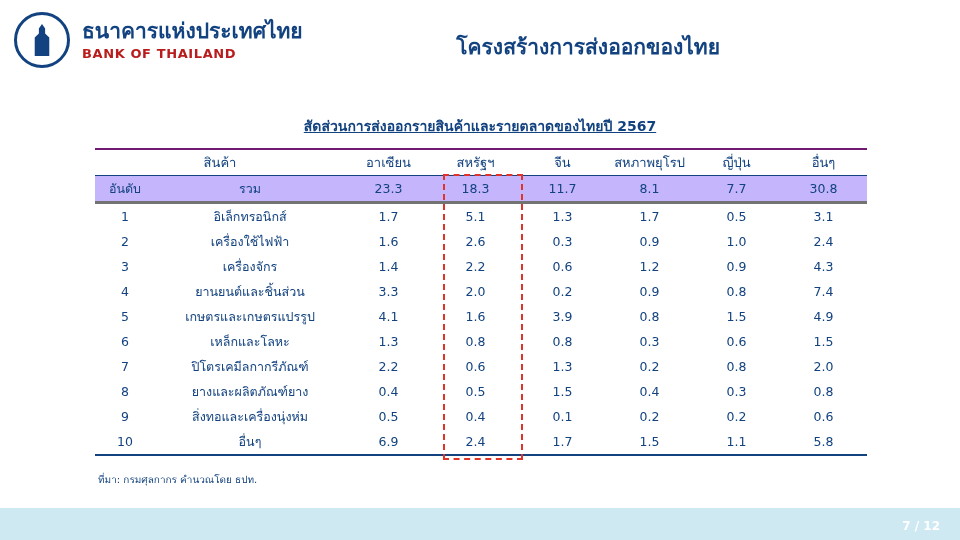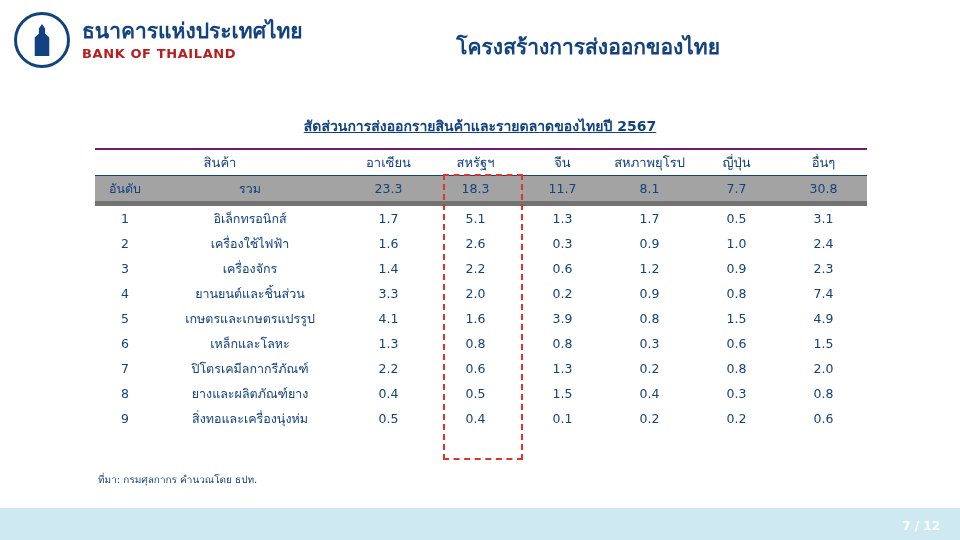--- a/index.html
+++ b/index.html
@@ -116,23 +116,23 @@
   thead th {
     font-weight: bold;
     font-size: 13px;
     height: 32px;
   }
   .head-row th {
     border-top: 2px solid #701a75;
     border-bottom: 1px solid #12427f;
   }
   .total-row td {
-    background: #a3a3a3;
-    font-weight: bold;
-    border-bottom: 5px solid #737373;
+    background: #c4b5fd;
+    font-weight: bold;
+    border-bottom: 3px solid #737373;
   }
   .bottom-border td {
     border-bottom: 2px solid #12427f;
   }
   td.name-cell, th.name-cell {
     text-align: center;
   }
   td.item-name {
     text-align: left;
     padding-left: 44px;
@@ -253,21 +253,21 @@
         <td>2.4</td>
       </tr>
       <tr>
         <td>3</td>
         <td class="item-name">เครื่องจักร</td>
         <td>1.4</td>
         <td>2.2</td>
         <td>0.6</td>
         <td>1.2</td>
         <td>0.9</td>
-        <td>2.3</td>
+        <td>4.3</td>
       </tr>
       <tr>
         <td>4</td>
         <td class="item-name">ยานยนต์และชิ้นส่วน</td>
         <td>3.3</td>
         <td>2.0</td>
         <td>0.2</td>
         <td>0.9</td>
         <td>0.8</td>
         <td>7.4</td>
@@ -315,20 +315,30 @@
       <tr>
         <td>9</td>
         <td class="item-name">สิ่งทอและเครื่องนุ่งห่ม</td>
         <td>0.5</td>
         <td>0.4</td>
         <td>0.1</td>
         <td>0.2</td>
         <td>0.2</td>
         <td>0.6</td>
       </tr>
+      <tr class="bottom-border">
+        <td>10</td>
+        <td class="item-name">อื่นๆ</td>
+        <td>6.9</td>
+        <td>2.4</td>
+        <td>1.7</td>
+        <td>1.5</td>
+        <td>1.1</td>
+        <td>5.8</td>
+      </tr>
     </tbody>
   </table>
 </div>
 
 <div class="highlight-box"></div>
 
 <div class="source-note">ที่มา: กรมศุลกากร คำนวณโดย ธปท.</div>
 
 <div class="footer-band"></div>
 <div class="page-num">7 / 12</div>

